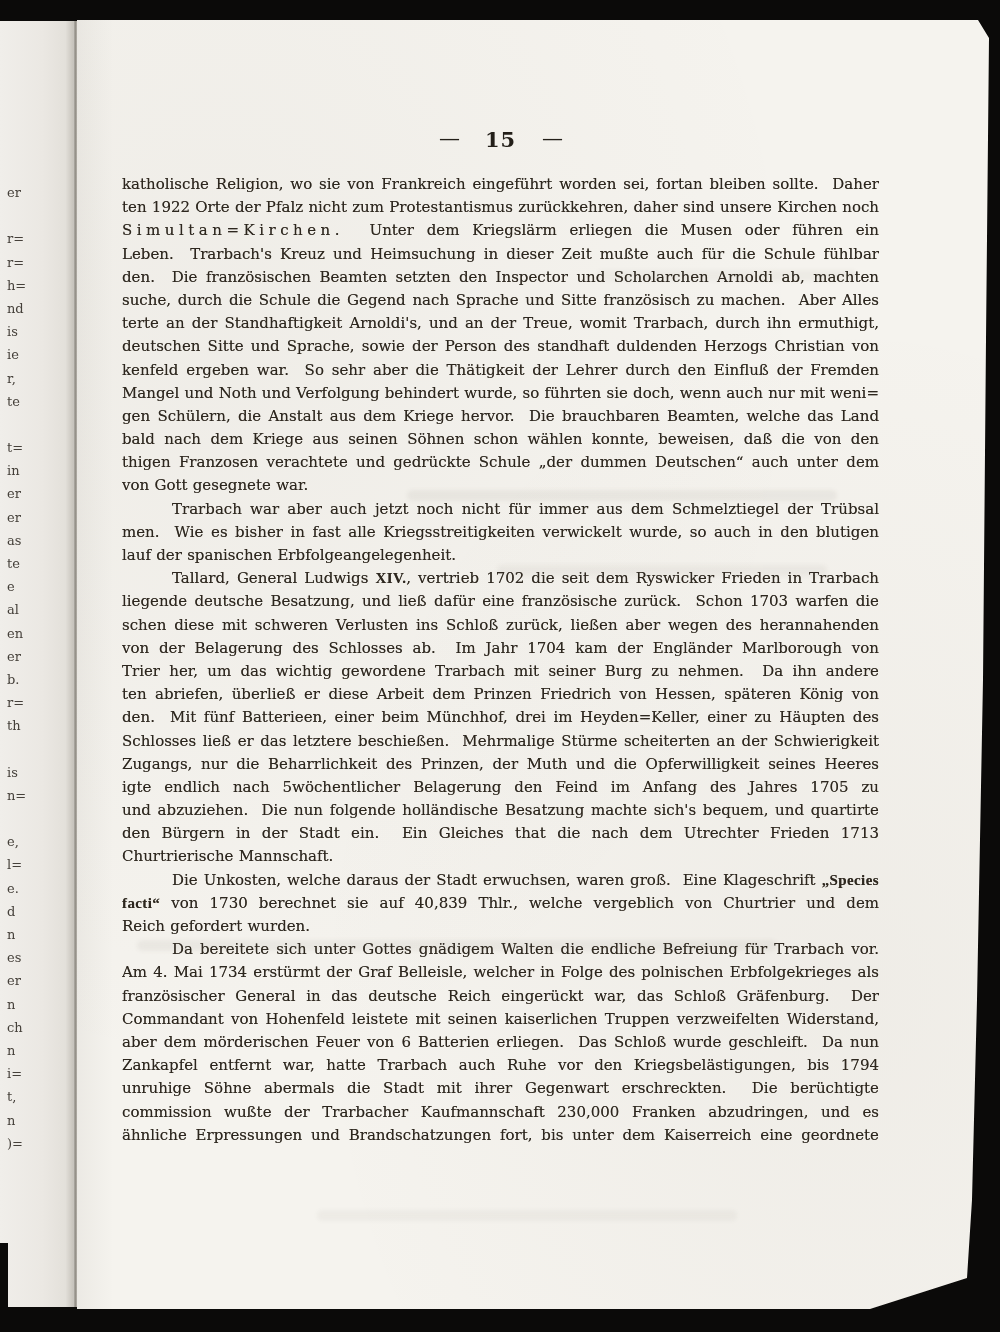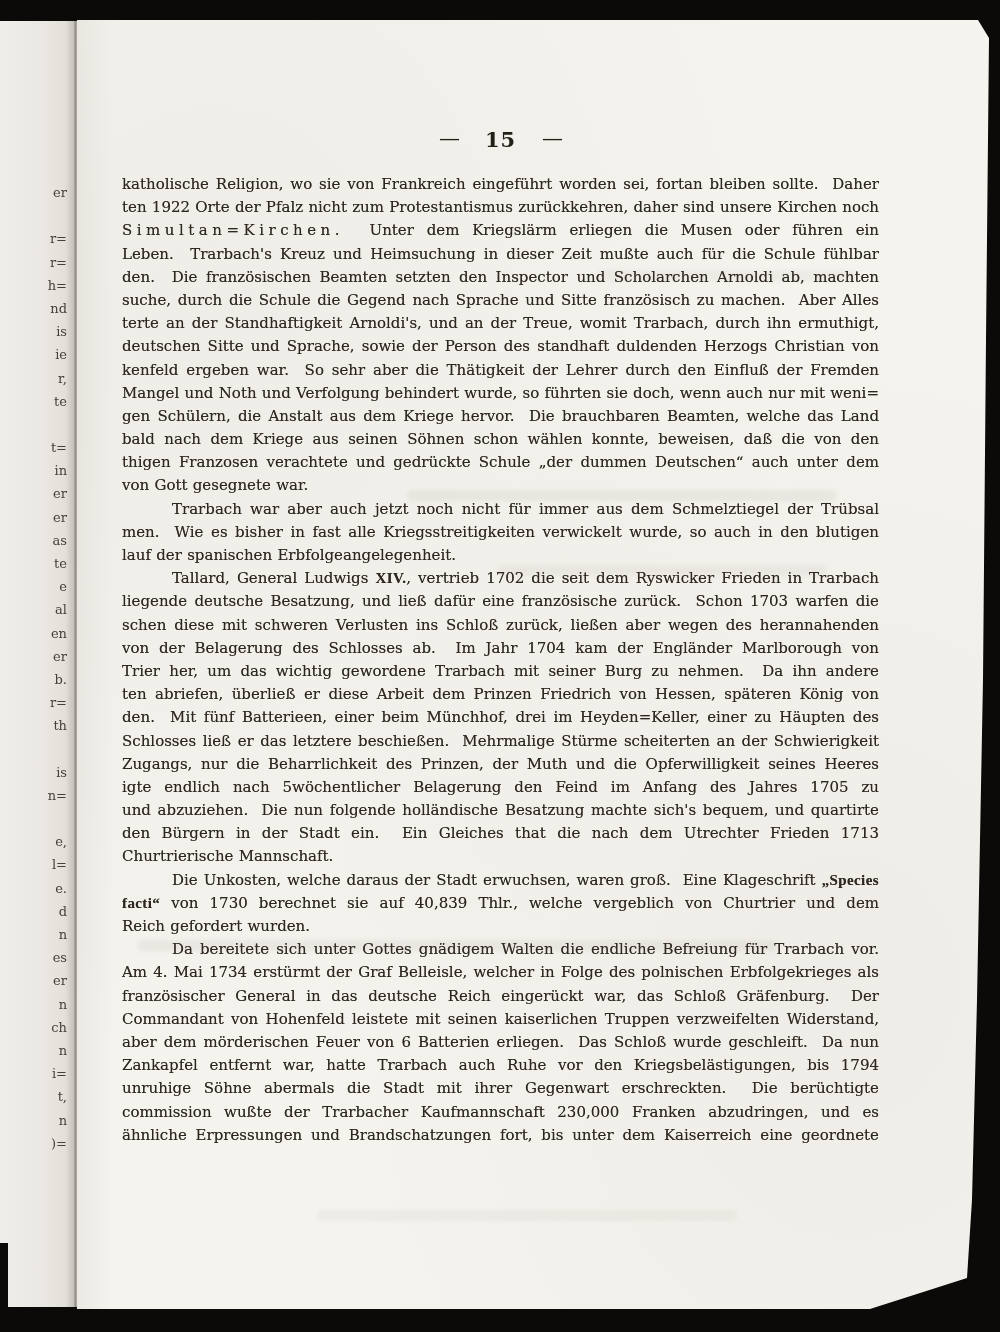--- a/index.html
+++ b/index.html
@@ -11,21 +11,21 @@
   }
   .scan{position:relative;width:1000px;height:1332px;background:#0b0a09;overflow:hidden;}
 
   
   .facing-strip{
     position:absolute;left:0;top:21px;width:77px;height:1286px;
     background:linear-gradient(90deg,#f0eeea 0%,#ebe8e3 55%,#e3e0da 85%,#c2beb6 97%,#9b968d 100%);
   }
   .fragments{
     position:absolute;top:160px;right:10px;width:60px;
-    text-align:right;font-size:13px;line-height:23.2px;color:#45403a;
+    text-align:left;font-size:13px;line-height:23.2px;color:#45403a;
   }
   .frag{height:23.2px;overflow:hidden;}
 
   
   .gutter{
     position:absolute;left:73px;top:21px;width:4px;height:1286px;
     background:linear-gradient(90deg,#d8d5cf,#8f8b83 55%,#b5b1a9);
   }
 
   

